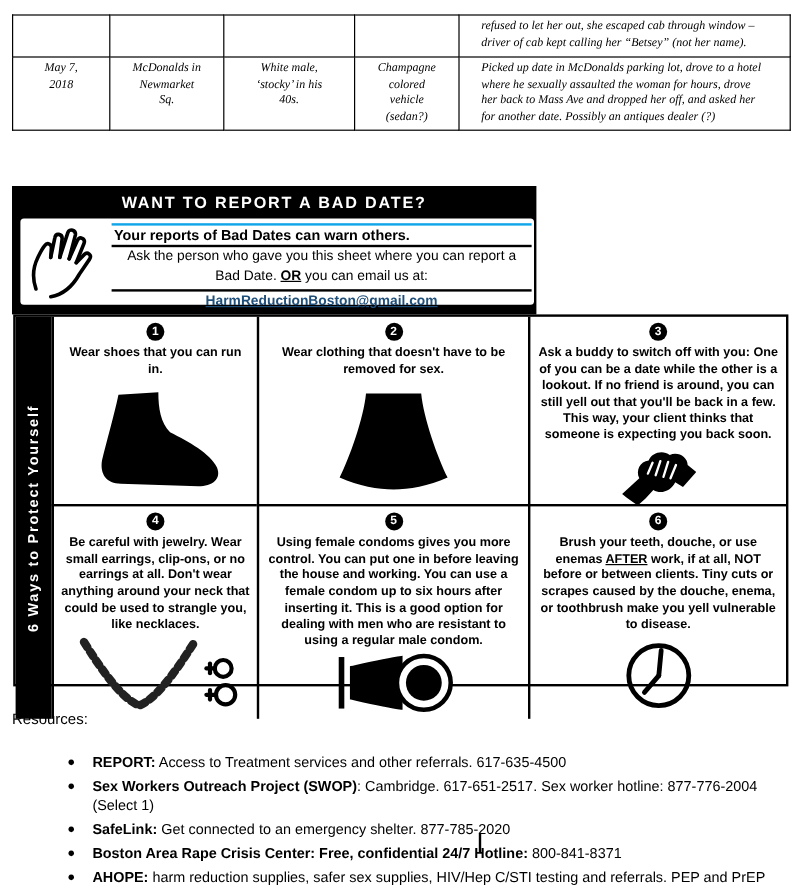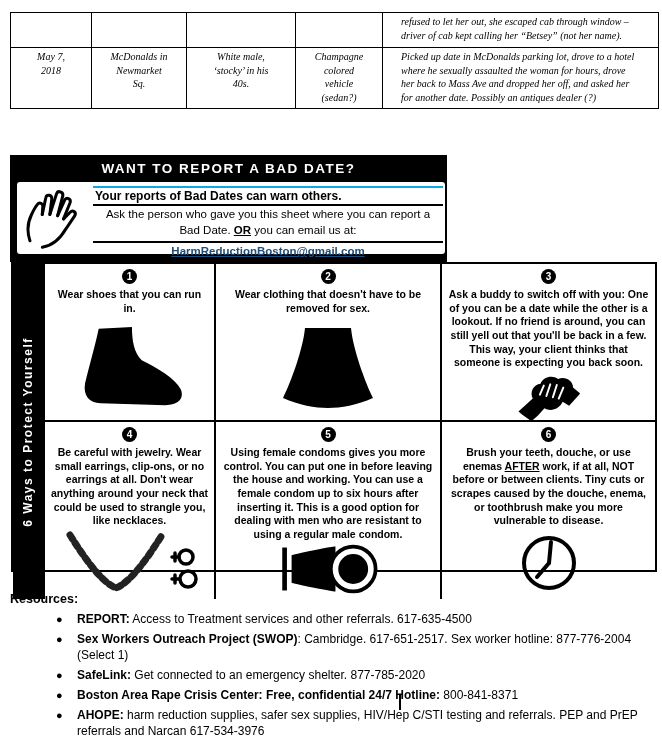--- a/index.html
+++ b/index.html
@@ -70,21 +70,21 @@
   .tip-num{
     width:15px;height:15px;border-radius:50%;background:#000;color:#fff;
     font-size:10px;font-weight:bold;display:flex;align-items:center;
     justify-content:center;margin:1px auto 4px auto;flex:0 0 auto;
   }
   .tip-text{width:100%;}
   .tip-icon{flex:1;display:flex;align-items:center;justify-content:center;width:100%;}
   .u{text-decoration:underline;}
   
   .resources{position:absolute;left:10px;top:592px;width:648px;font-size:12px;}
-  .res-heading{font-weight:bold;font-size:12.5px;margin-bottom:6px;}
+  .res-heading{font-weight:normal;font-size:12.5px;margin-bottom:22px;}
   .res-item{display:flex;padding-left:46px;margin-bottom:4.5px;line-height:1.3;}
   .res-bullet{width:21px;flex:0 0 auto;font-size:11px;}
   .res-body{flex:1;}
   .res-bold{font-weight:bold;}
   .text-cursor{position:absolute;left:399px;top:694px;width:1.5px;height:16px;background:#000;}
 </style>
 </head>
 <body>
 
 <table class="incident-table">
@@ -204,21 +204,21 @@
         <rect x="6" y="7" width="5" height="46" fill="#000"></rect>
         <path d="M17,16 C35,12 48,9 62,7 L62,53 C48,51 35,48 17,44 Z" fill="#000" stroke="#000" stroke-width="2"></path>
         <circle cx="82" cy="30" r="24" fill="#fff" stroke="#000" stroke-width="4"></circle>
         <circle cx="82" cy="30" r="16" fill="#000"></circle>
       </svg>
     </div>
   </div>
 
   <div class="tip-cell row2">
     <div class="tip-num">6</div>
-    <div class="tip-text"><span>Brush your teeth, douche, or use enemas </span><span class="u">AFTER</span><span> work, if at all, NOT before or between clients. Tiny cuts or scrapes caused by the douche, enema, or toothbrush make you more vulnerable to disease.</span></div>
+    <div class="tip-text"><span>Brush your teeth, douche, or use enemas </span><span class="u">AFTER</span><span> work, if at all, NOT before or between clients. Tiny cuts or scrapes caused by the douche, enema, or toothbrush make you yell vulnerable to disease.</span></div>
     <div class="tip-icon">
       <svg width="58" height="58" viewBox="0 0 58 58">
         <circle cx="29" cy="29" r="25" fill="none" stroke="#000" stroke-width="4"></circle>
         <path d="M29,29 L31,8" stroke="#000" stroke-width="4" stroke-linecap="round"></path>
         <path d="M29,29 L17,43" stroke="#000" stroke-width="4" stroke-linecap="round"></path>
       </svg>
     </div>
   </div>
 </div>
 

